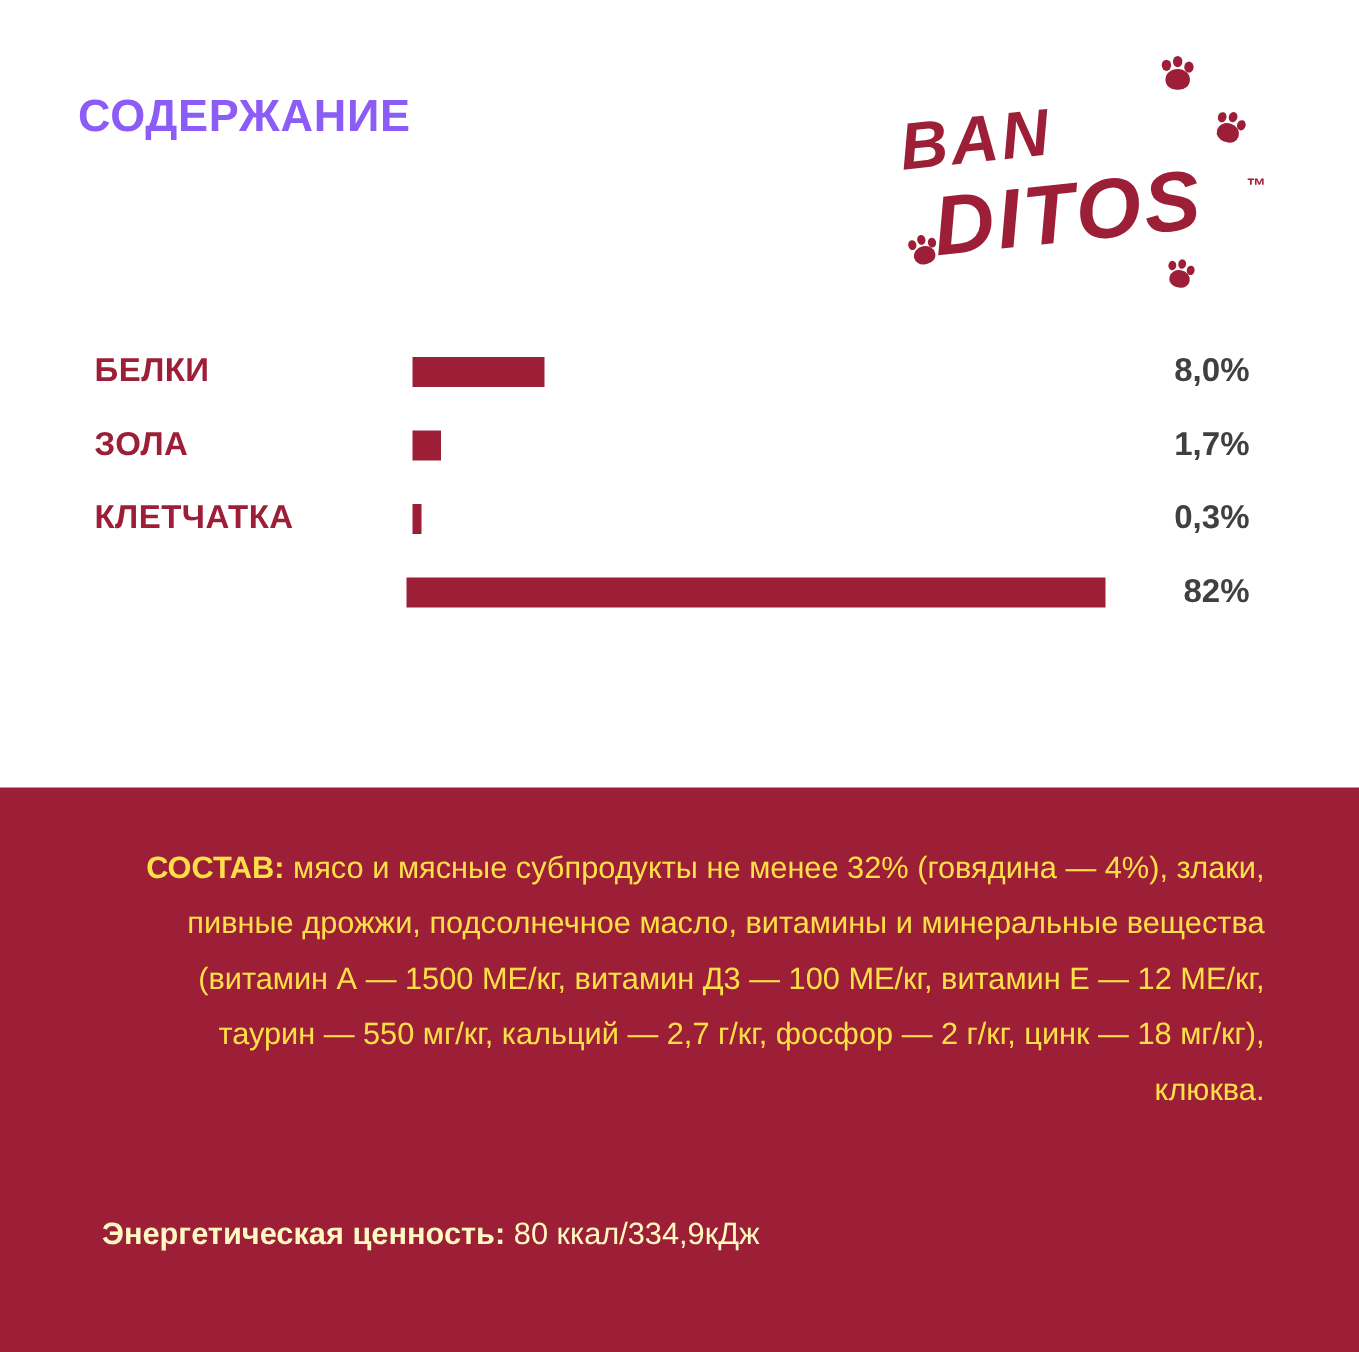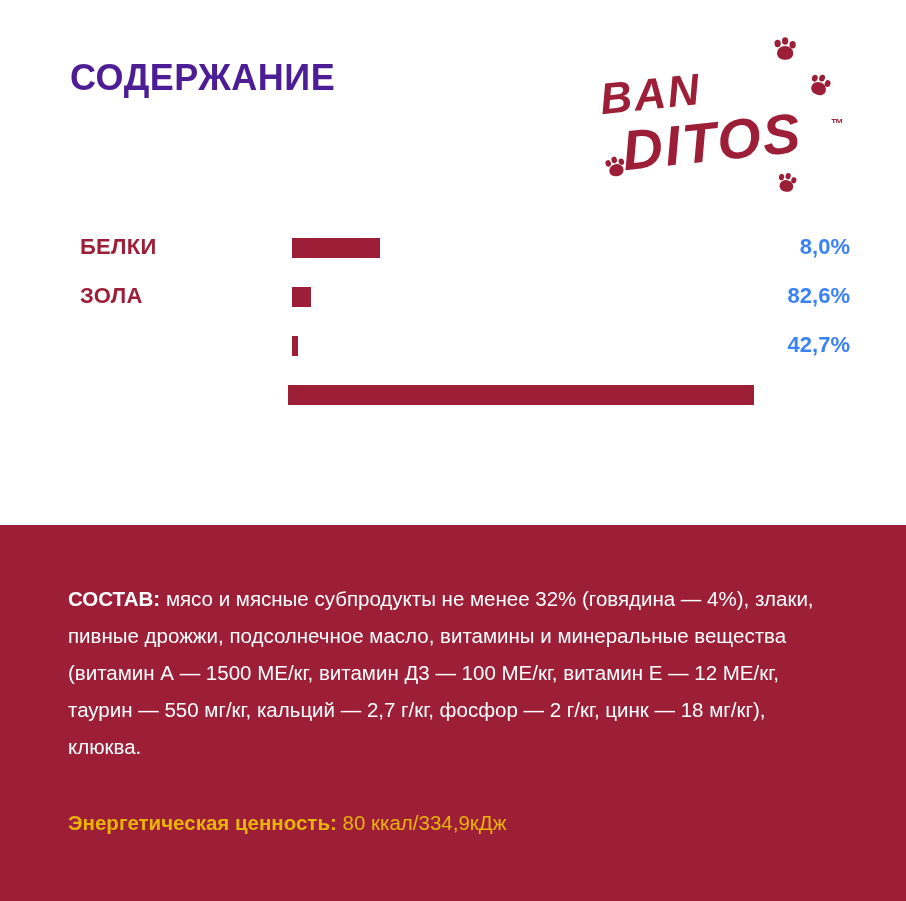--- a/index.html
+++ b/index.html
@@ -25,25 +25,25 @@
     position: absolute;
     left: 0;
     top: 0;
     width: 906px;
     height: 525px;
     background: #ffffff;
     box-sizing: border-box;
   }
   .title {
     position: absolute;
-    left: 70px;
+    left: 52px;
     top: 58px;
     width: 480px;
-    color: #4c1d95;
-    font-size: 36px;
+    color: #8b5cf6;
+    font-size: 30px;
     font-weight: bold;
     line-height: 40px;
     letter-spacing: 0.5px;
     text-transform: uppercase;
   }
   .title-line { display: block; }
 
   
   .logo {
     position: absolute;
@@ -95,21 +95,21 @@
     top: 8px;
     border-radius: 50% 50% 45% 45%;
   }
   .paw .t1 { width: 5px; height: 6px; left: 2px;  top: 3px; }
   .paw .t2 { width: 5px; height: 6px; left: 8px;  top: 1px; }
   .paw .t3 { width: 5px; height: 6px; left: 14px; top: 4px; }
 
   
   .chart {
     position: absolute;
-    left: 80px;
+    left: 63px;
     top: 232px;
     width: 770px;
   }
   .chart-row {
     position: relative;
     height: 49px;
   }
   .chart-label {
     position: absolute;
     left: 0;
@@ -132,58 +132,58 @@
   .bar {
     height: 20px;
     background: #9d1f37;
   }
   .chart-value {
     position: absolute;
     right: 0;
     top: 0;
     width: 110px;
     text-align: right;
-    color: #3b82f6;
+    color: #404040;
     font-size: 22px;
     font-weight: bold;
     line-height: 30px;
   }
 
   
   .bottom-panel {
     position: absolute;
     left: 0;
     top: 525px;
     width: 906px;
     height: 376px;
     background: #9d1f37;
     color: #ffffff;
     box-sizing: border-box;
   }
   .composition {
     position: absolute;
     left: 68px;
-    top: 55px;
+    top: 35px;
     width: 775px;
     font-size: 20.5px;
     line-height: 37px;
-    color: #ffffff;
-    text-align: left;
+    color: #fde047;
+    text-align: right;
   }
   .composition b {
     font-weight: bold;
   }
   .energy {
     position: absolute;
     left: 68px;
     top: 283px;
     width: 775px;
     font-size: 20.5px;
     line-height: 30px;
-    color: #eab308;
+    color: #fef9c3;
   }
   .energy b { font-weight: bold; }
 </style>
 </head>
 <body>
 
 <div class="page">
 
   <div class="top-panel">
 
@@ -230,34 +230,36 @@
         </div>
         <div class="chart-value">8,0%</div>
       </div>
 
 
       <div class="chart-row">
         <div class="chart-label">ЗОЛА</div>
         <div class="bar-track">
           <div class="bar" style="width:19px;"></div>
         </div>
-        <div class="chart-value">82,6%</div>
-      </div>
-
-      <div class="chart-row">
+        <div class="chart-value">1,7%</div>
+      </div>
+
+      <div class="chart-row">
+        <div class="chart-label">КЛЕТЧАТКА</div>
         <div class="bar-track">
           <div class="bar" style="width:6px;"></div>
         </div>
-        <div class="chart-value">42,7%</div>
+        <div class="chart-value">0,3%</div>
       </div>
 
       <div class="chart-row">
         <div class="bar-track" style="left:208px;">
           <div class="bar" style="width:466px;"></div>
         </div>
+        <div class="chart-value">82%</div>
       </div>
 
     </div>
   </div>
 
   <div class="bottom-panel">
     <div class="composition"><b>СОСТАВ:</b><span> мясо и мясные субпродукты не менее 32% (говядина — 4%), злаки, пивные дрожжи, подсолнечное масло, витамины и минеральные вещества (витамин А — 1500 МЕ/кг, витамин Д3 — 100 МЕ/кг, витамин Е — 12 МЕ/кг, таурин — 550 мг/кг, кальций — 2,7 г/кг, фосфор — 2 г/кг, цинк — 18 мг/кг), клюква.</span></div>
     <div class="energy"><b>Энергетическая ценность:</b><span> 80 ккал/334,9кДж</span></div>
   </div>
 

